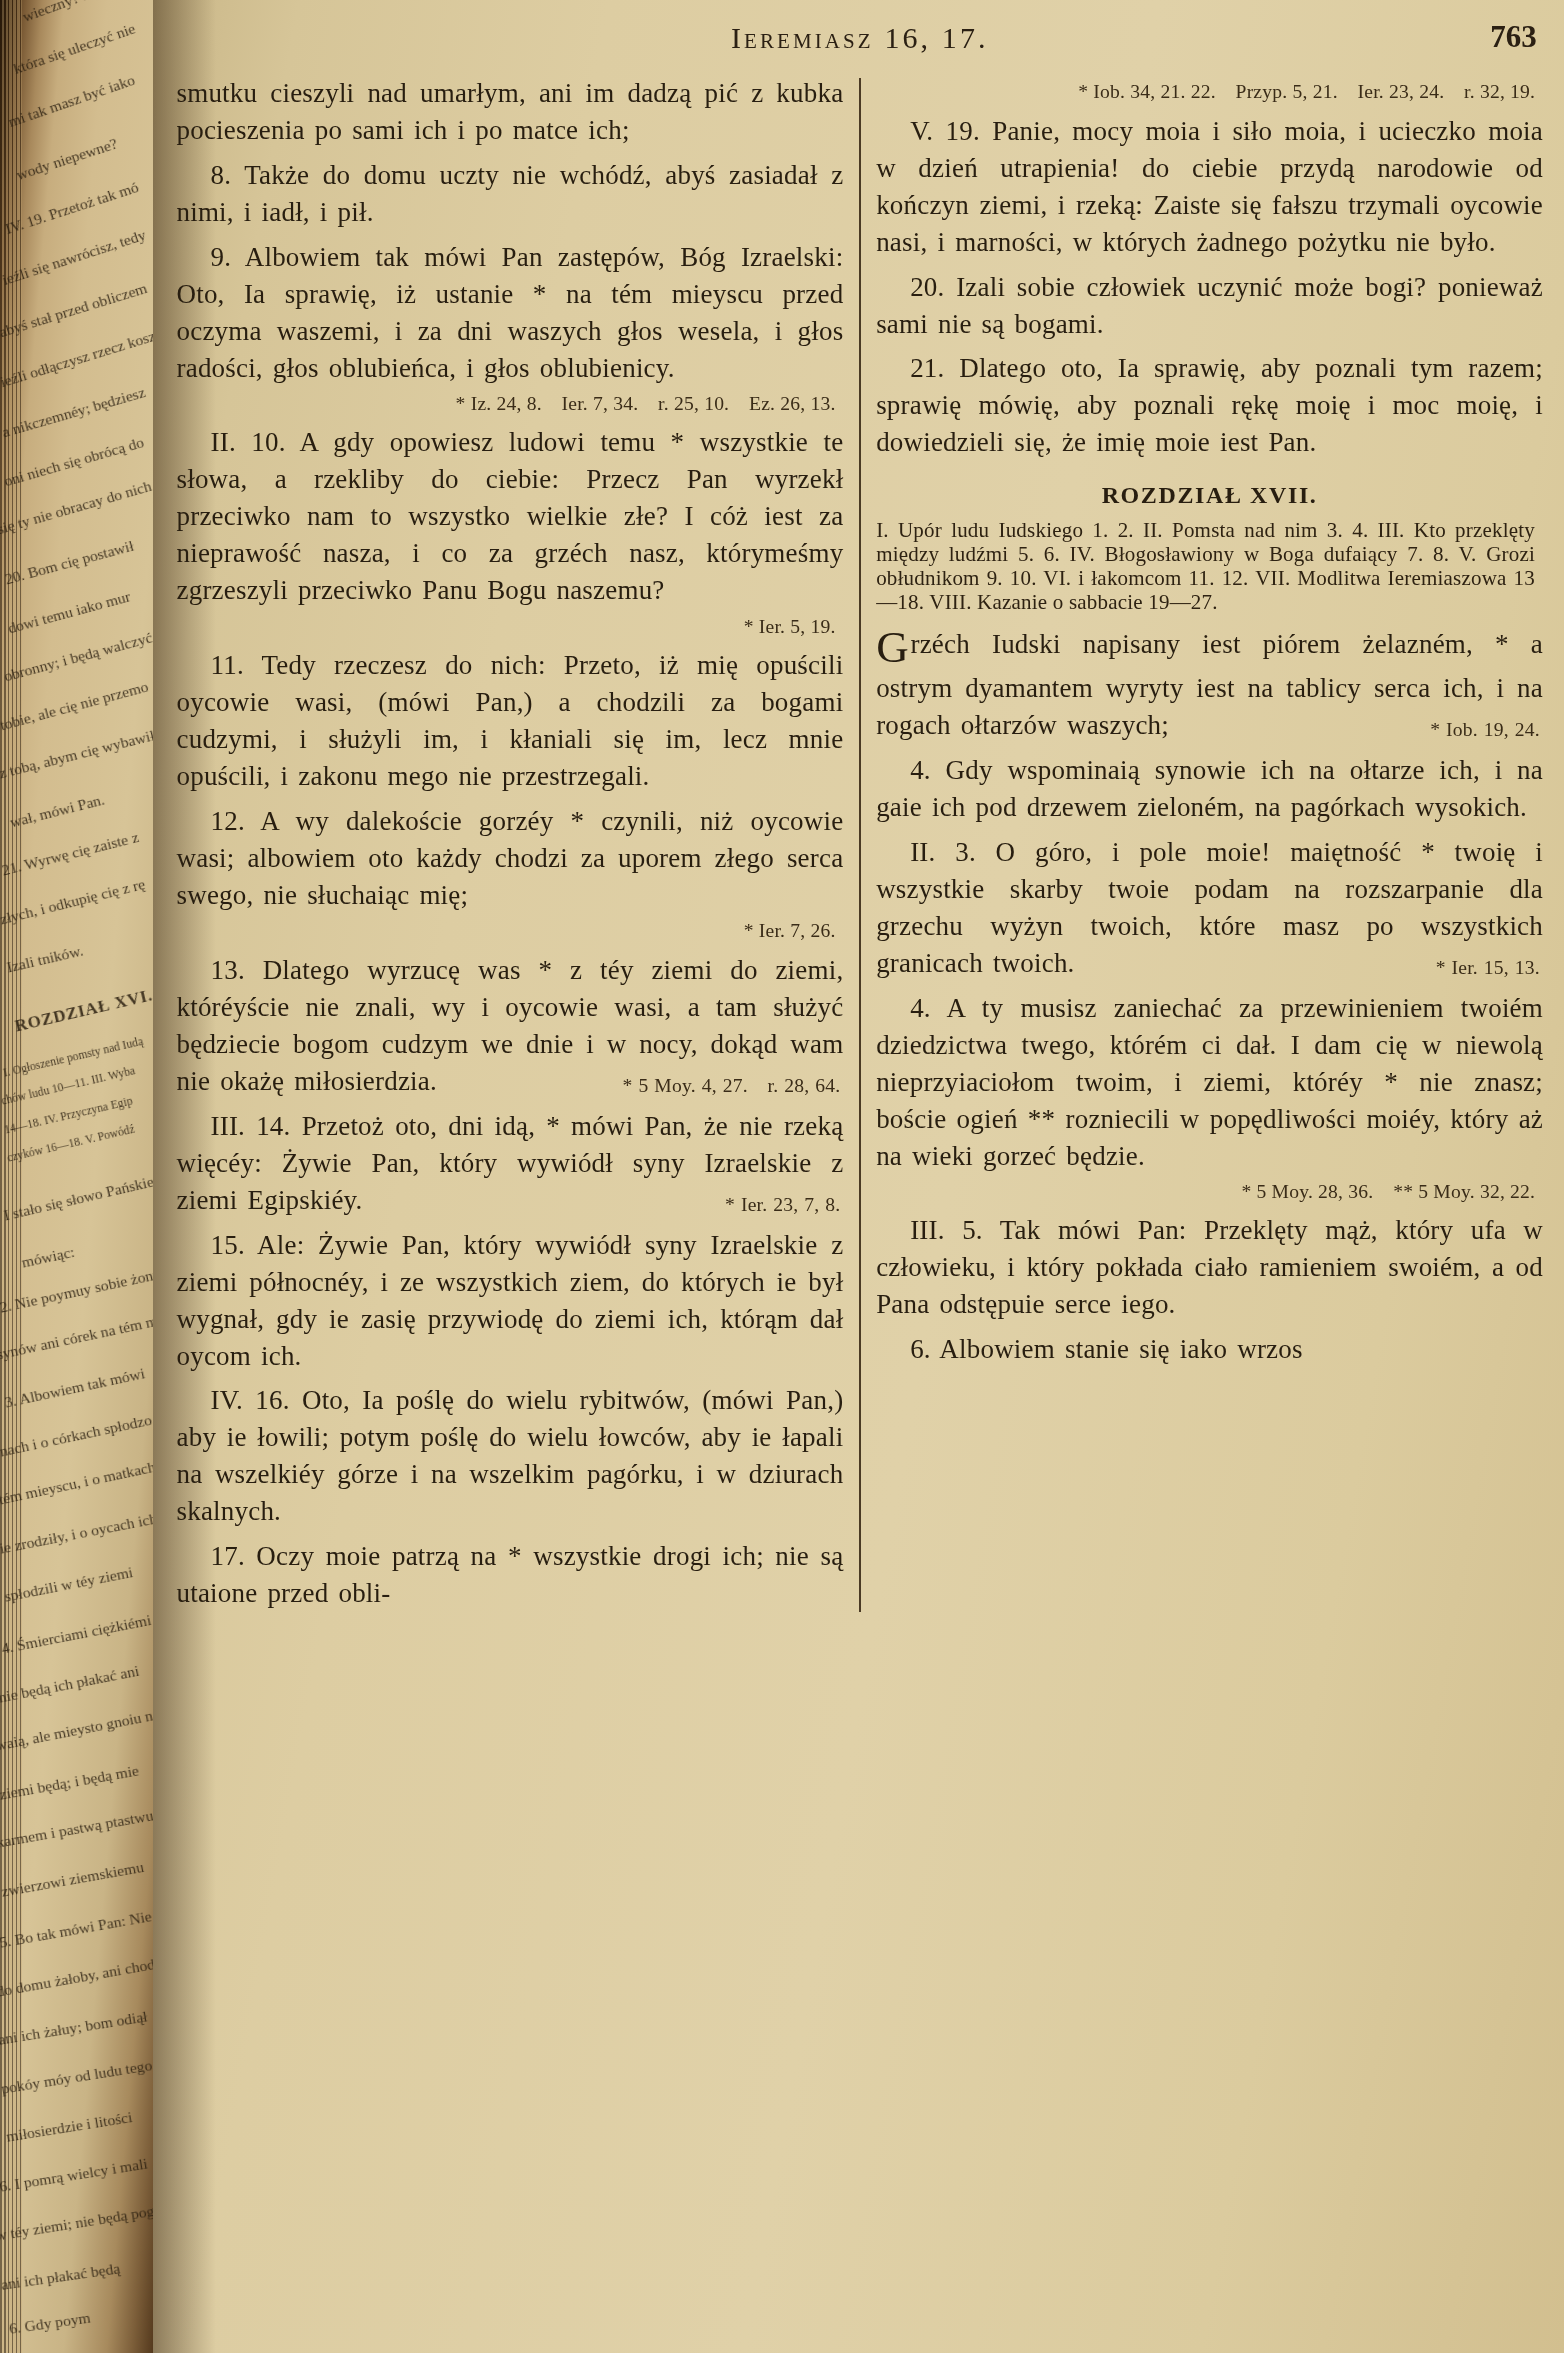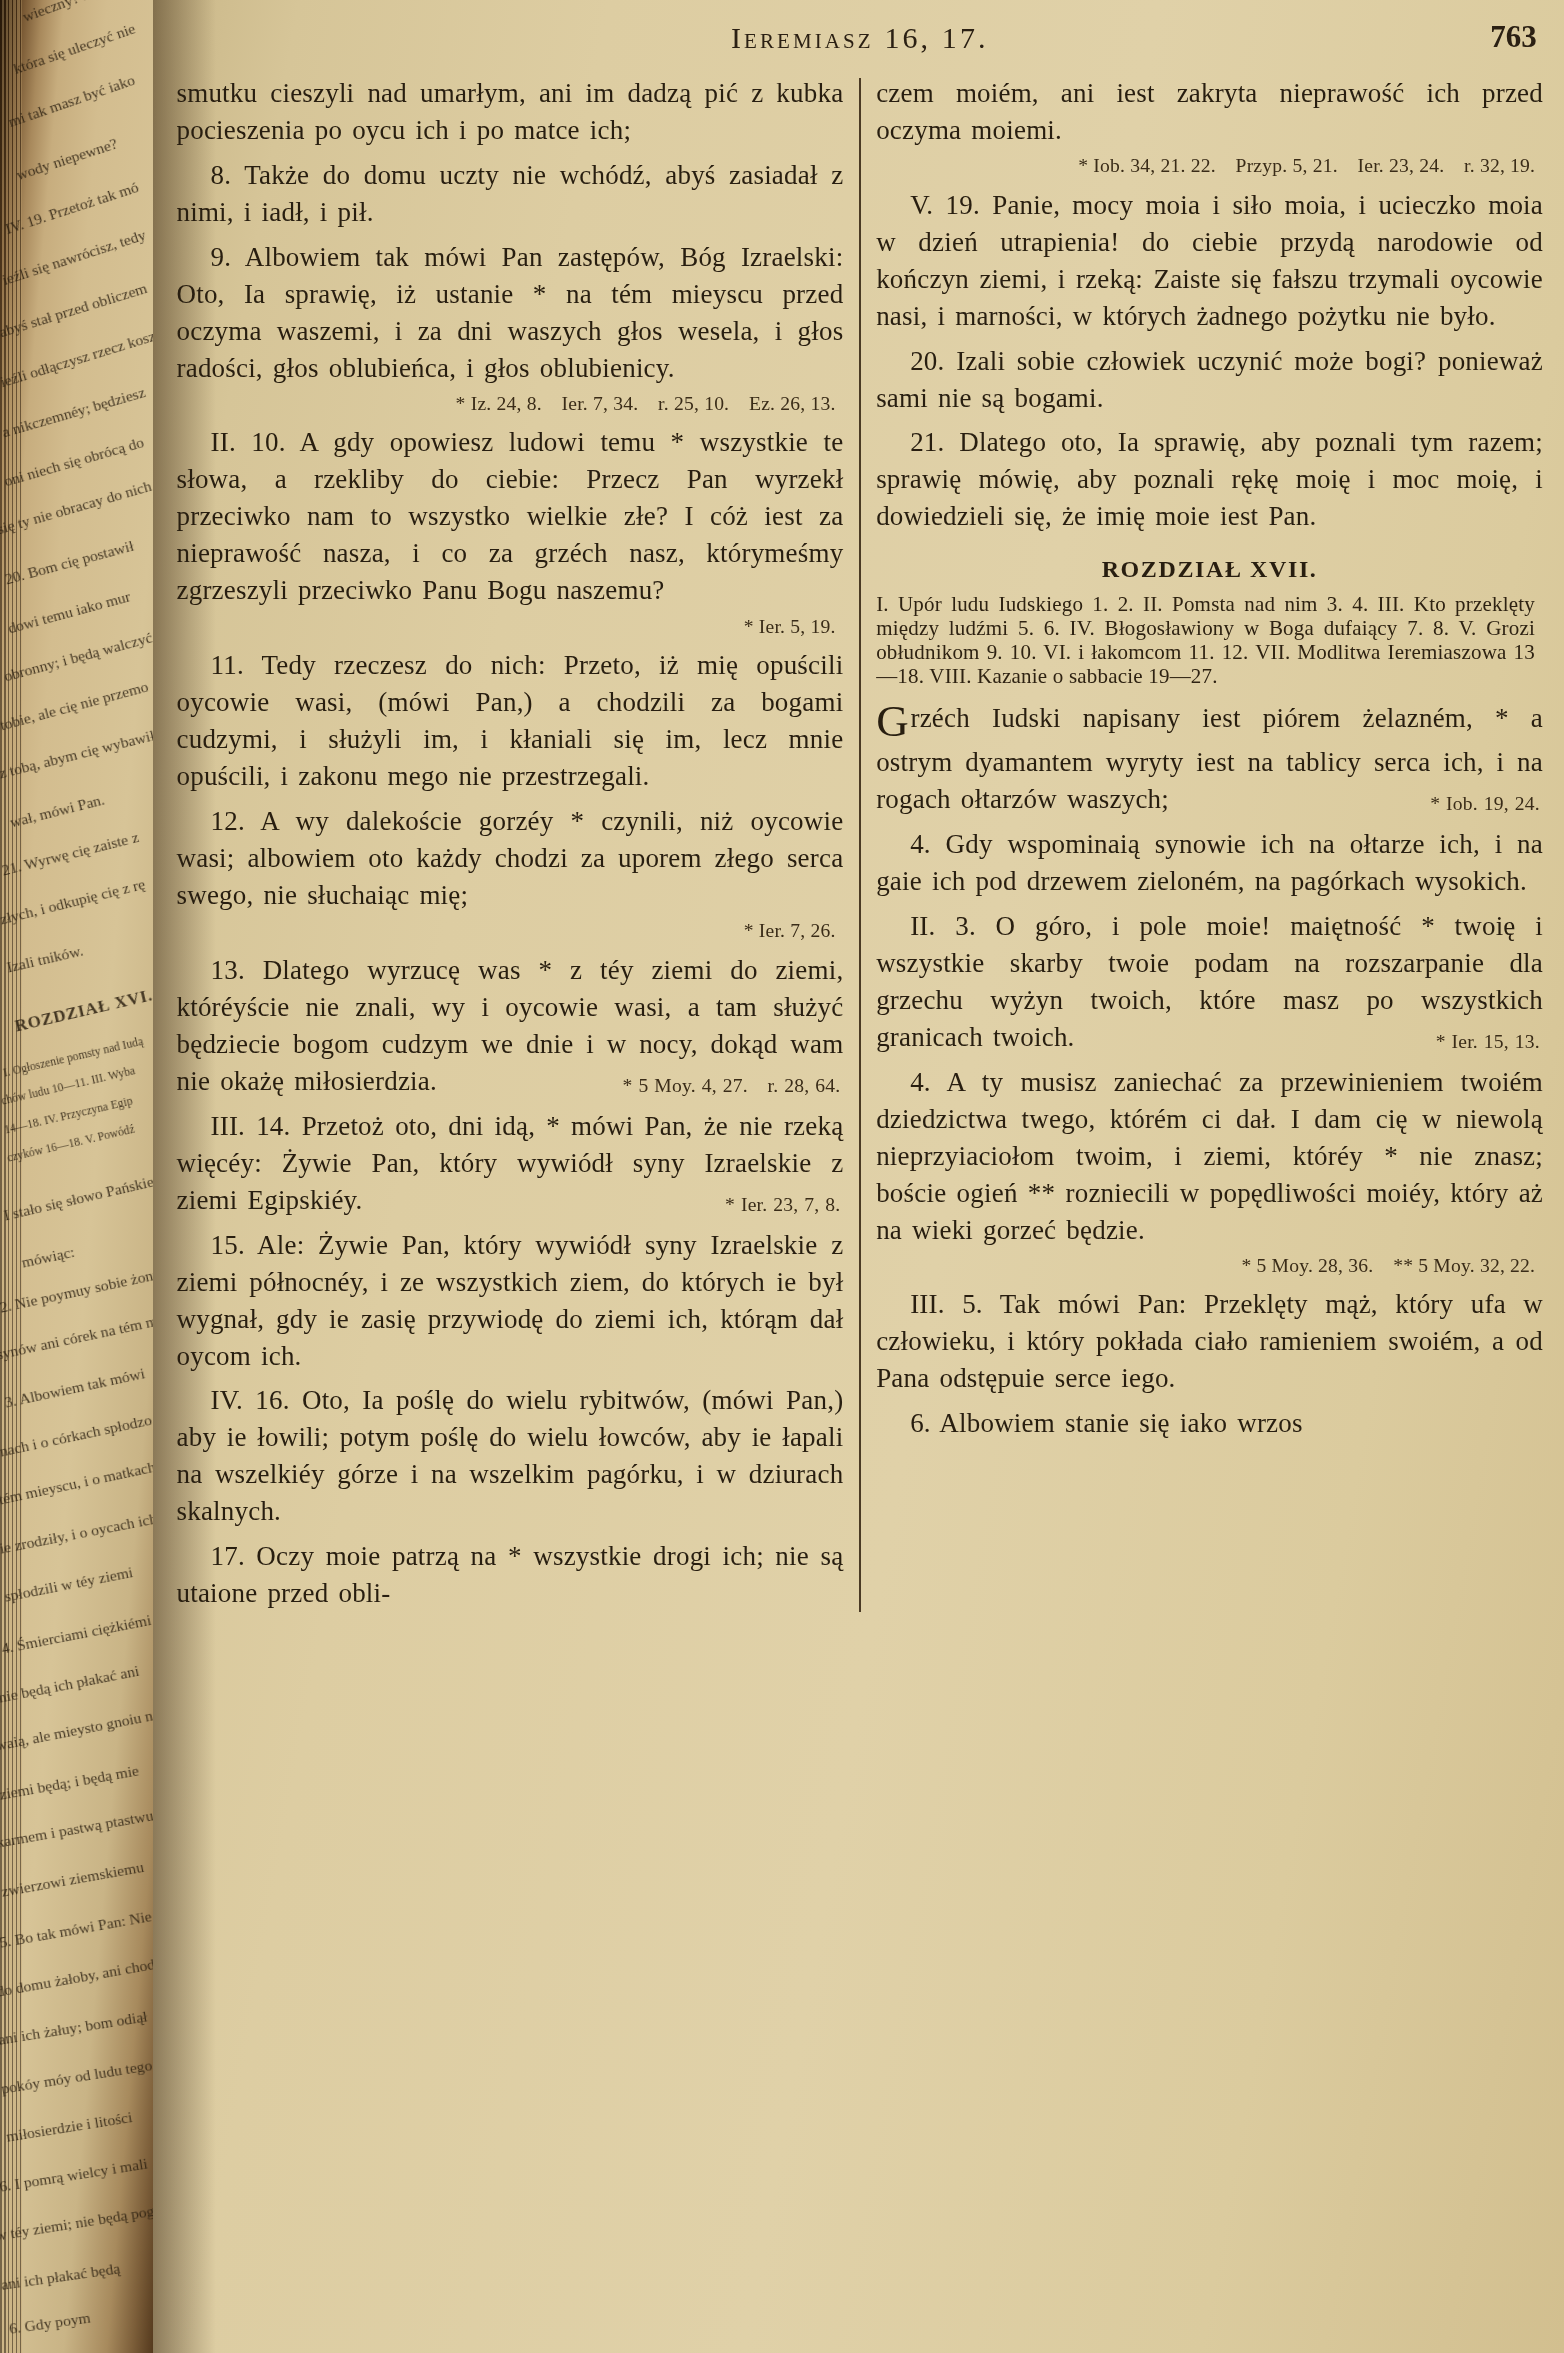--- a/index.html
+++ b/index.html
@@ -101,38 +101,37 @@
       <span class="frag" style="top: 2320px; left: 7.8px; transform: rotate(-8deg);">6. Gdy poym</span>
     </div>
 
   <div class="page">
     <div class="page-header">
       <span class="running-title">Ieremiasz 16, 17.</span>
       <span class="page-number">763</span>
     </div>
     <div class="columns">
       <div class="col" id="col-left">
-          <p class="para noindent">smutku cieszyli nad umarłym, ani im dadzą pić z kubka pocieszenia po oycu ich i po matce ich;</p>
+          <p class="para noindent">smutku cieszyli nad umarłym, ani im dadzą pić z kubka pocieszenia po sami ich i po matce ich;</p>
           <p class="para indent">8. Także do domu uczty nie wchódź, abyś zasiadał z nimi, i iadł, i pił.</p>
           <p class="para indent">9. Albowiem tak mówi Pan zastępów, Bóg Izraelski: Oto, Ia sprawię, iż ustanie * na tém mieyscu przed oczyma waszemi, i za dni waszych głos wesela, i głos radości, głos oblubieńca, i głos oblubienicy.</p>
           <div class="refline">* Iz. 24, 8. Ier. 7, 34. r. 25, 10. Ez. 26, 13.</div>
           <p class="para indent">II. 10. A gdy opowiesz ludowi temu * wszystkie te słowa, a rzekliby do ciebie: Przecz Pan wyrzekł przeciwko nam to wszystko wielkie złe? I cóż iest za nieprawość nasza, i co za grzéch nasz, którymeśmy zgrzeszyli przeciwko Panu Bogu naszemu?</p>
           <div class="refline">* Ier. 5, 19.</div>
           <p class="para indent">11. Tedy rzeczesz do nich: Przeto, iż mię opuścili oycowie wasi, (mówi Pan,) a chodzili za bogami cudzymi, i służyli im, i kłaniali się im, lecz mnie opuścili, i zakonu mego nie przestrzegali.</p>
           <p class="para indent">12. A wy dalekoście gorzéy * czynili, niż oycowie wasi; albowiem oto każdy chodzi za uporem złego serca swego, nie słuchaiąc mię;</p>
           <div class="refline">* Ier. 7, 26.</div>
           <p class="para indent">13. Dlatego wyrzucę was * z téy ziemi do ziemi, któréyście nie znali, wy i oycowie wasi, a tam służyć będziecie bogom cudzym we dnie i w nocy, dokąd wam nie okażę miłosierdzia.<span class="refend">* 5 Moy. 4, 27. r. 28, 64.</span></p>
           <p class="para indent">III. 14. Przetoż oto, dni idą, * mówi Pan, że nie rzeką więcéy: Żywie Pan, który wywiódł syny Izraelskie z ziemi Egipskiéy.<span class="refend">* Ier. 23, 7, 8.</span></p>
           <p class="para indent">15. Ale: Żywie Pan, który wywiódł syny Izraelskie z ziemi północnéy, i ze wszystkich ziem, do których ie był wygnał, gdy ie zasię przywiodę do ziemi ich, którąm dał oycom ich.</p>
           <p class="para indent">IV. 16. Oto, Ia poślę do wielu rybitwów, (mówi Pan,) aby ie łowili; potym poślę do wielu łowców, aby ie łapali na wszelkiéy górze i na wszelkim pagórku, i w dziurach skalnych.</p>
           <p class="para indent">17. Oczy moie patrzą na * wszystkie drogi ich; nie są utaione przed obli-</p>
         </div>
       <div class="col-divider"></div>
       <div class="col" id="col-right">
-          <p class="para noindent">czem moiém, ani iest zakryta nieprawość ich przed oczyma moiemi.</p>
           <div class="refline">* Iob. 34, 21. 22. Przyp. 5, 21. Ier. 23, 24. r. 32, 19.</div>
           <p class="para indent">V. 19. Panie, mocy moia i siło moia, i ucieczko moia w dzień utrapienia! do ciebie przydą narodowie od kończyn ziemi, i rzeką: Zaiste się fałszu trzymali oycowie nasi, i marności, w których żadnego pożytku nie było.</p>
           <p class="para indent">20. Izali sobie człowiek uczynić może bogi? ponieważ sami nie są bogami.</p>
           <p class="para indent">21. Dlatego oto, Ia sprawię, aby poznali tym razem; sprawię mówię, aby poznali rękę moię i moc moię, i dowiedzieli się, że imię moie iest Pan.</p>
           <div class="chapter-heading">ROZDZIAŁ XVII.</div>
           <div class="summary">I. Upór ludu Iudskiego 1. 2. II. Pomsta nad nim 3. 4. III. Kto przeklęty między ludźmi 5. 6. IV. Błogosławiony w Boga dufaiący 7. 8. V. Grozi obłudnikom 9. 10. VI. i łakomcom 11. 12. VII. Modlitwa Ieremiaszowa 13—18. VIII. Kazanie o sabbacie 19—27.</div>
           <p class="para noindent"><span class="dropcap">G</span>rzéch Iudski napisany iest piórem żelazném, * a ostrym dyamantem wyryty iest na tablicy serca ich, i na rogach ołtarzów waszych;<span class="refend">* Iob. 19, 24.</span></p>
           <p class="para indent">4. Gdy wspominaią synowie ich na ołtarze ich, i na gaie ich pod drzewem zieloném, na pagórkach wysokich.</p>
           <p class="para indent">II. 3. O góro, i pole moie! maiętność * twoię i wszystkie skarby twoie podam na rozszarpanie dla grzechu wyżyn twoich, które masz po wszystkich granicach twoich.<span class="refend">* Ier. 15, 13.</span></p>
           <p class="para indent">4. A ty musisz zaniechać za przewinieniem twoiém dziedzictwa twego, którém ci dał. I dam cię w niewolą nieprzyiaciołom twoim, i ziemi, któréy * nie znasz; boście ogień ** rozniecili w popędliwości moiéy, który aż na wieki gorzeć będzie.</p>

